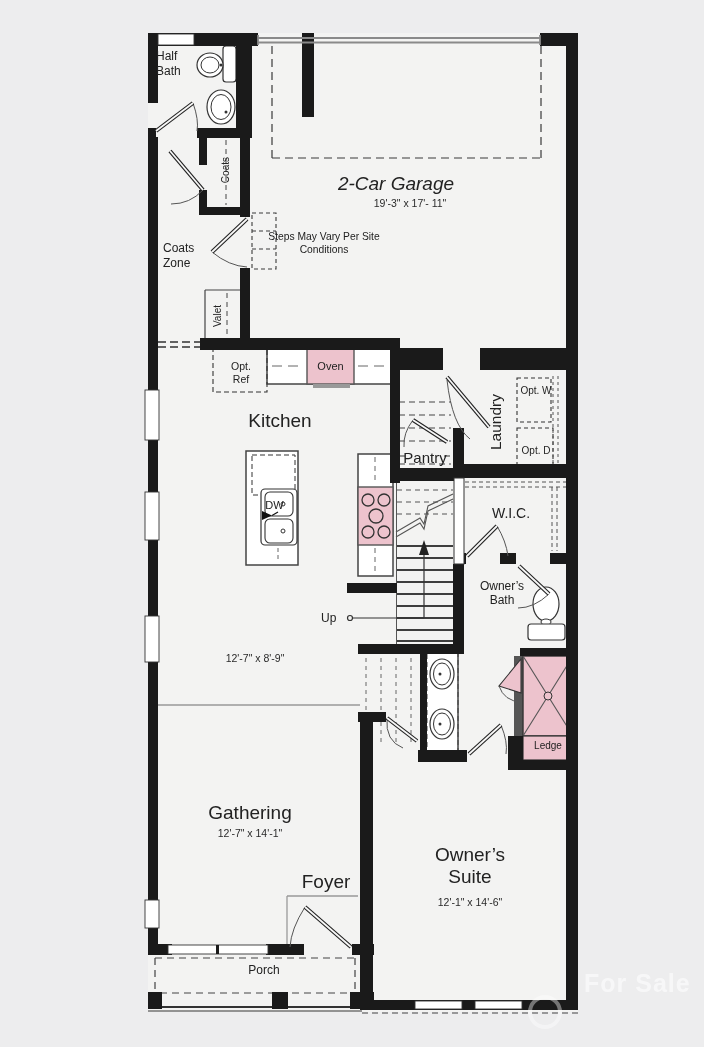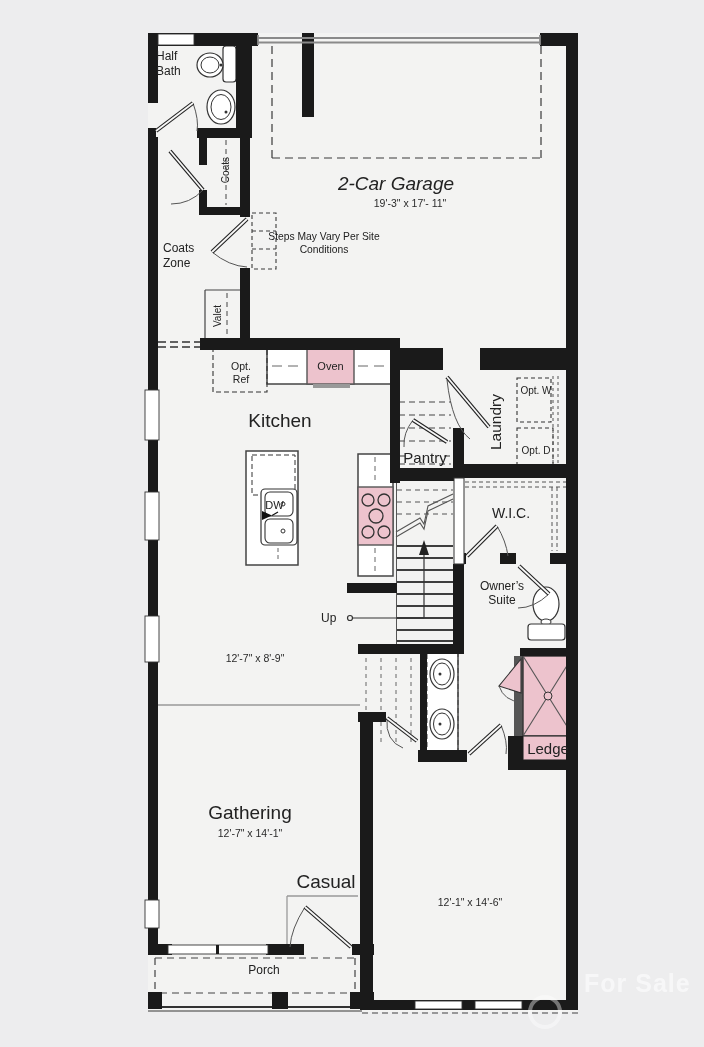--- a/index.html
+++ b/index.html
@@ -344,32 +344,33 @@
 <span class="lbl sm ctr" style="left:253px;top:463px;width:43px;margin-top:36px;">DW</span>
 <span class="lbl ctr" style="left:399px;top:449px;width:52px;font-size:15px;">Pantry</span>
 
 <div class="vwrap" style="left:487px;top:386px;width:18px;height:72px;">
       <span class="vtext" style="font-size:15.5px;">Laundry</span>
     </div>
 <span class="lbl xs ctr" style="left:520px;top:385px;width:32px;">Opt. W</span>
 <span class="lbl xs ctr" style="left:520px;top:437px;width:32px;margin-top:8px;">Opt. D</span>
 
 <span class="lbl ctr" style="left:483px;top:505px;width:56px;font-size:14px;">W.I.C.</span>
-<span class="lbl med ctr" style="left:468px;top:579px;width:68px;line-height:1.2;">Owner’s Suite</span>
+<span class="lbl med ctr" style="left:468px;top:579px;width:68px;line-height:1.2;">Owner’s Bath</span>
 
 <span class="lbl" style="left:321px;top:611px;font-size:12px;">Up</span>
-<span class="lbl ctr" style="left:523px;top:740px;width:50px;font-size:15px;">Ledge</span>
+<span class="lbl ctr" style="left:523px;top:740px;width:50px;font-size:10px;">Ledge</span>
 
 <span class="lbl dims ctr" style="left:203px;top:652px;width:104px;">12'-7" x 8'-9"</span>
 
 <span class="lbl big ctr" style="left:198px;top:801px;width:104px;">Gathering</span>
 <span class="lbl dims ctr" style="left:198px;top:827px;width:104px;">12'-7" x 14'-1"</span>
 
-<span class="lbl big ctr" style="left:296px;top:870px;width:60px;">Casual</span>
-
+<span class="lbl big ctr" style="left:296px;top:870px;width:60px;">Foyer</span>
+
+<span class="lbl big ctr" style="left:418px;top:844px;width:104px;line-height:1.15;">Owner’s Suite</span>
 <span class="lbl dims ctr" style="left:418px;top:896px;width:104px;">12'-1" x 14'-6"</span>
 
 <span class="lbl med ctr" style="left:236px;top:963px;width:56px;">Porch</span>
 
 <div class="wmlogo"></div>
 <span class="wm wm1">For Sale</span>
 
 </div>
 
 </body></html>

